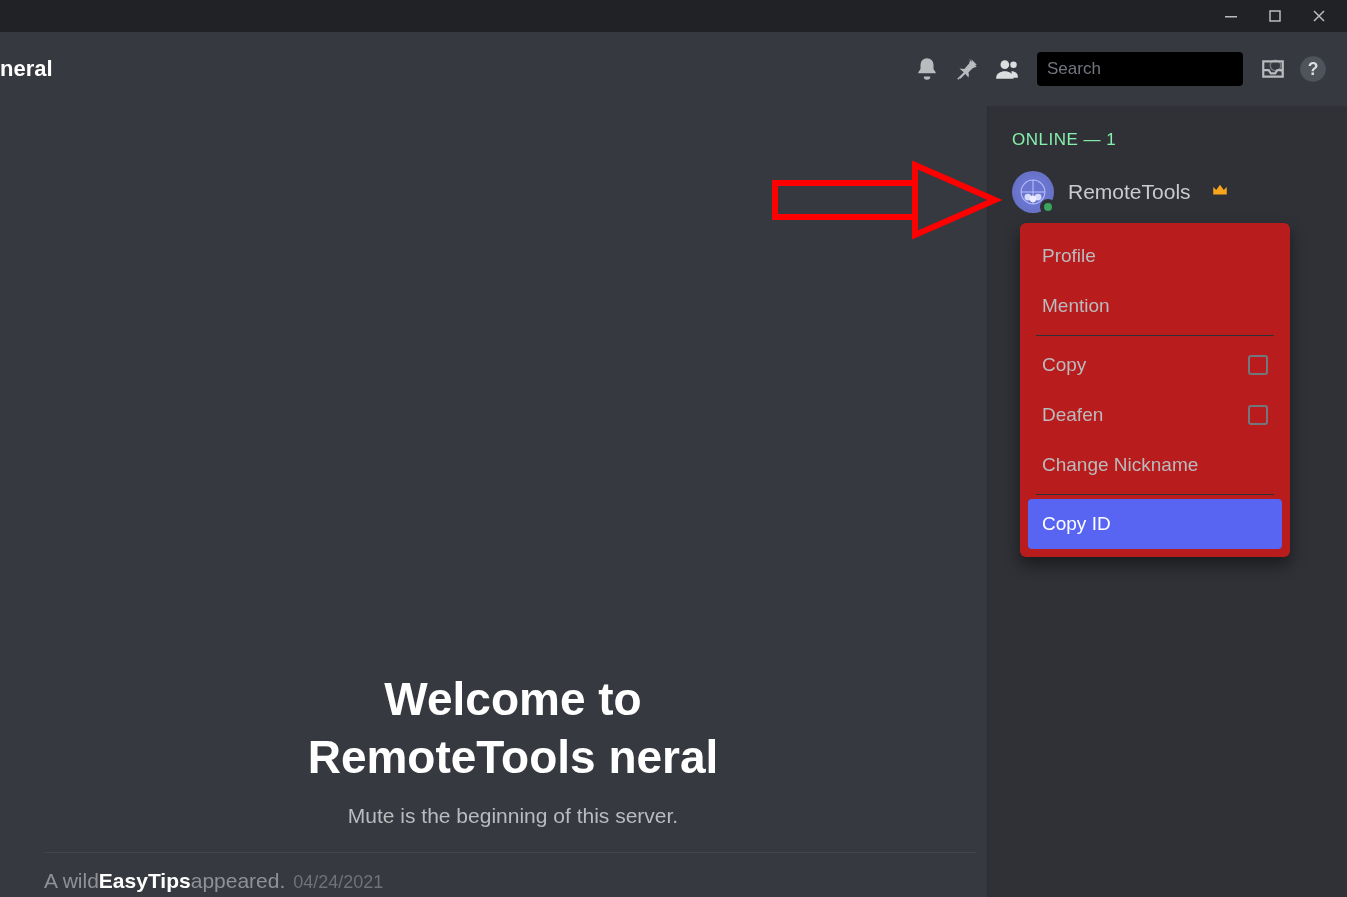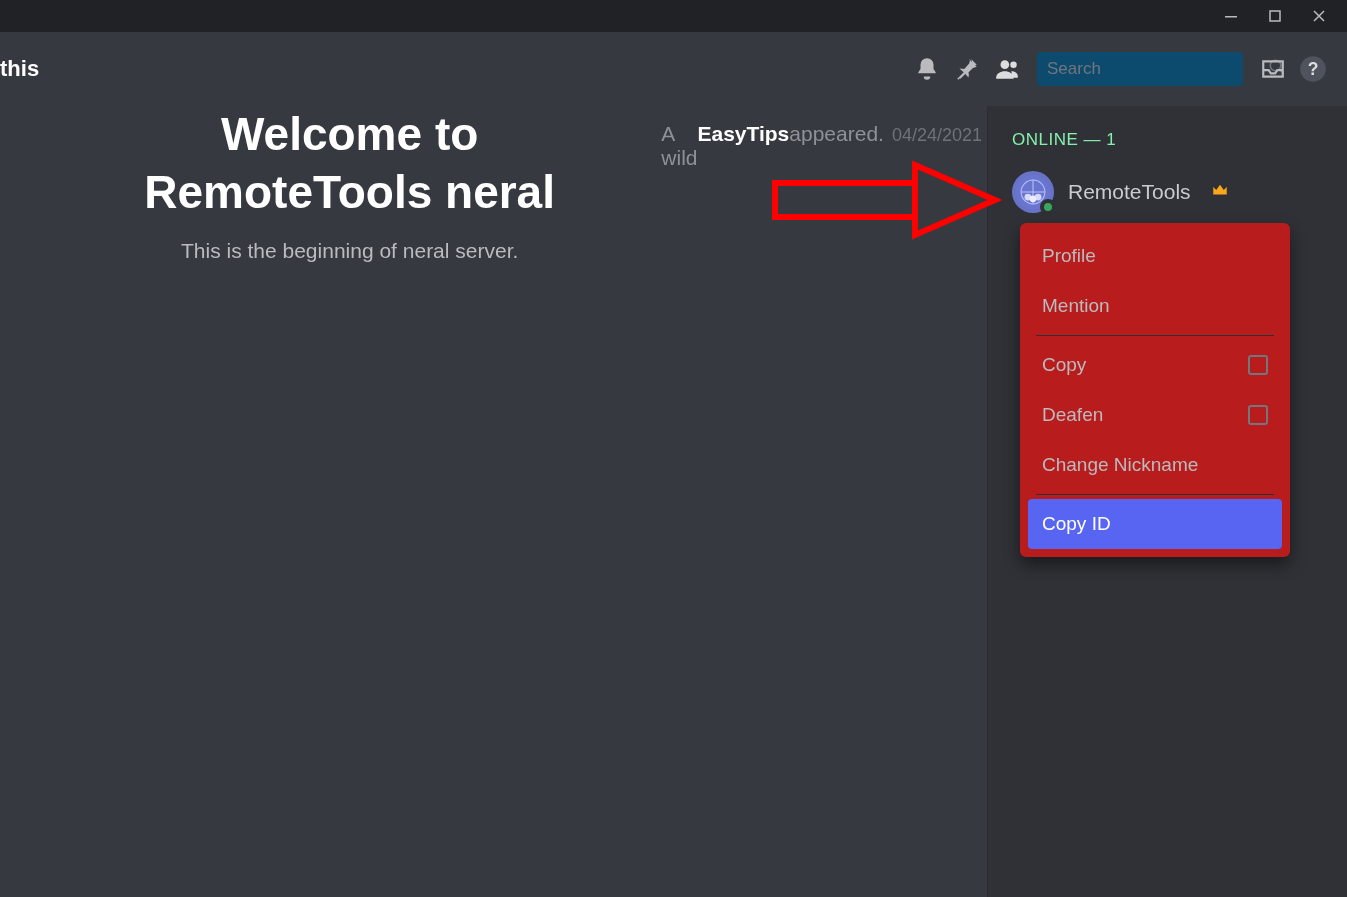--- a/index.html
+++ b/index.html
@@ -43,21 +43,21 @@
   .header-spacer { flex: 1; }
   .header-icon {
     width: 40px;
     text-align: center;
     color: #b9bbbe;
   }
   .header-icon svg { display: block; margin: 0 auto; }
   .search-box {
     width: 206px;
     height: 34px;
-    background: #0c4a6e;
+    background: #000000;
     border-radius: 4px;
     display: flex;
     align-items: center;
     padding: 0 10px;
     color: #72767d;
     margin: 0 10px;
     justify-content: space-between;
   }
   .search-box input {
     flex: 1;
@@ -73,21 +73,21 @@
     top: 106px;
     left: 0;
     right: 365px;
     bottom: 0;
     display: flex;
     flex-direction: column;
   }
   .chat-scroll {
     flex: 1;
     display: flex;
-    flex-direction: row;
+    flex-direction: column;
     justify-content: flex-end;
     padding: 0 0 0 0;
     margin-left: 44px;
   }
   .welcome {
     text-align: center;
     padding-bottom: 24px;
     margin: 0 auto;
     width: 100%;
   }
@@ -217,21 +217,21 @@
       </svg>
   </div>
   <div class="win-btn">
     <svg width="14" height="14" viewBox="0 0 14 14">
         <path d="M2 2 L12 12 M12 2 L2 12" stroke="currentColor" stroke-width="1.5"></path>
       </svg>
   </div>
 </div>
 
 <div class="header">
-  <div class="channel-name">this</div>
+  <div class="channel-name">neral</div>
   <div class="header-spacer"></div>
 
   <div class="header-icon">
     <svg width="26" height="26" viewBox="0 0 24 24" fill="#b9bbbe">
         <path d="M12 2a6 6 0 0 0-6 6v4l-2 3v1h16v-1l-2-3V8a6 6 0 0 0-6-6zm0 20a3 3 0 0 0 3-3H9a3 3 0 0 0 3 3z"></path>
       </svg>
   </div>
   <div class="header-icon">
     <svg width="26" height="26" viewBox="0 0 24 24" fill="#b9bbbe">
         <path d="M16 3l5 5-3 1-5 5 1 5-3-3-5 5-1-1 5-5-3-3 5 1 5-5z" transform="rotate(0 12 12)"></path>
@@ -269,21 +269,21 @@
         <text x="12" y="17" text-anchor="middle" font-size="15" font-weight="700" fill="#dcddde">?</text>
       </svg>
   </div>
 </div>
 
 <div class="main">
   <div class="chat-scroll">
     <div class="welcome">
       <h1>Welcome to</h1>
       <h1>RemoteTools neral</h1>
-      <p>This is the beginning of neral server.</p>
+      <p>Mute is the beginning of this server.</p>
     </div>
     <div class="divider-line"></div>
     <div class="sys-message">
       <span>A wild </span>
       <span class="strong">EasyTips</span>
       <span> appeared.</span>
       <span class="ts">04/24/2021</span>
     </div>
   </div>
 </div>

